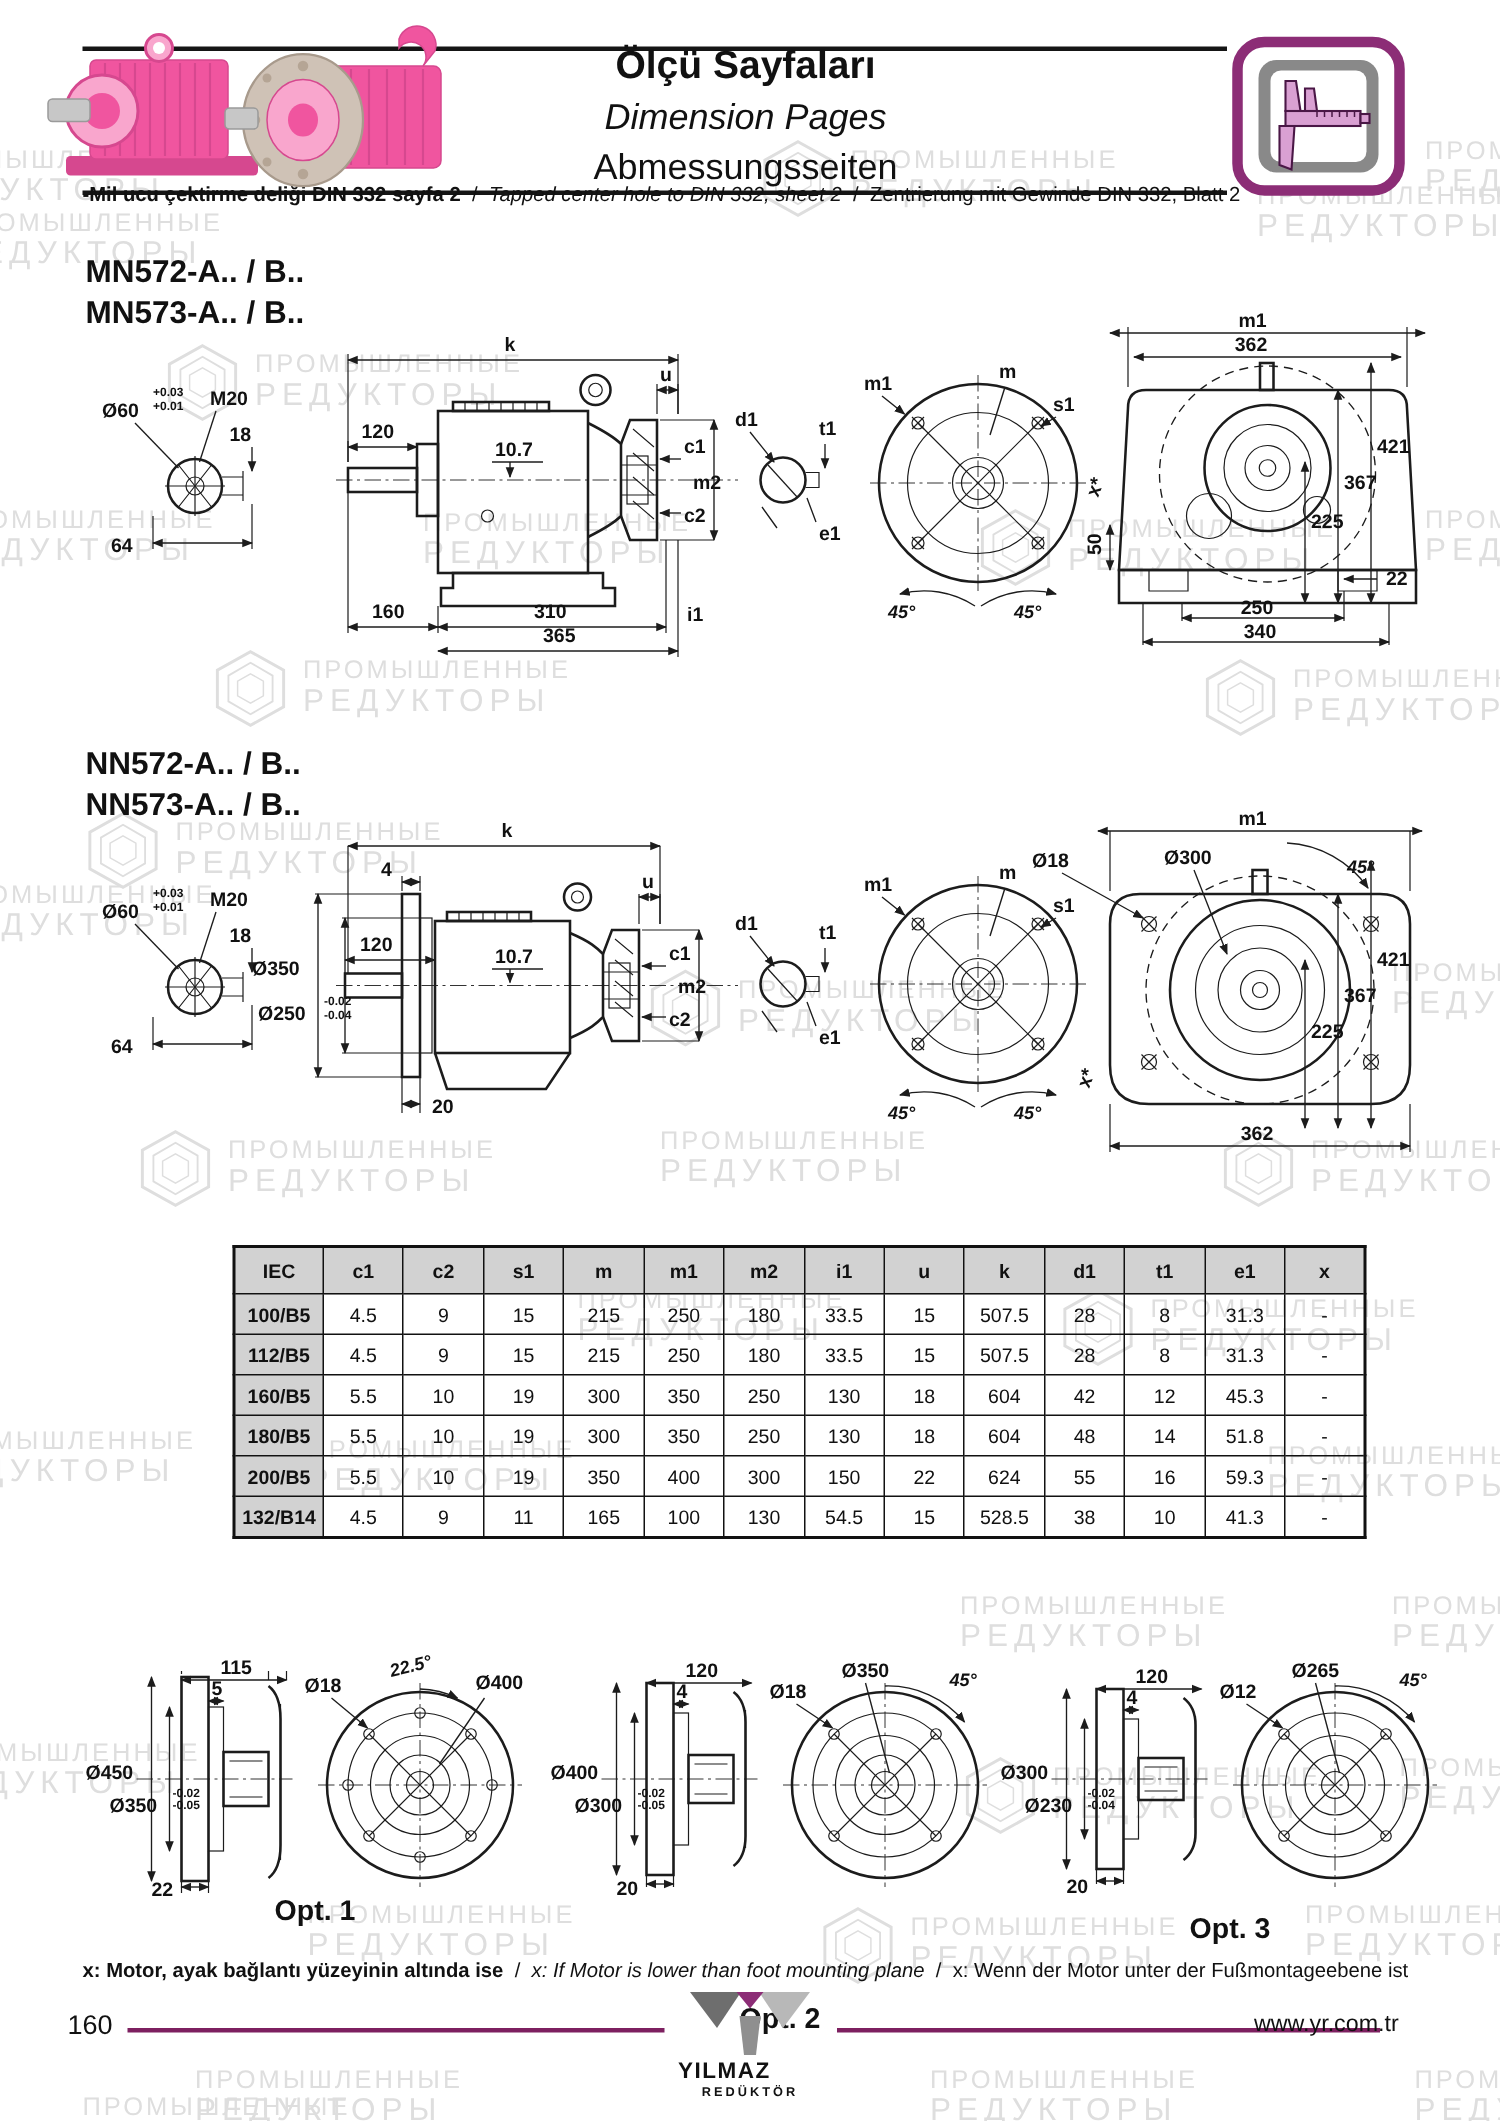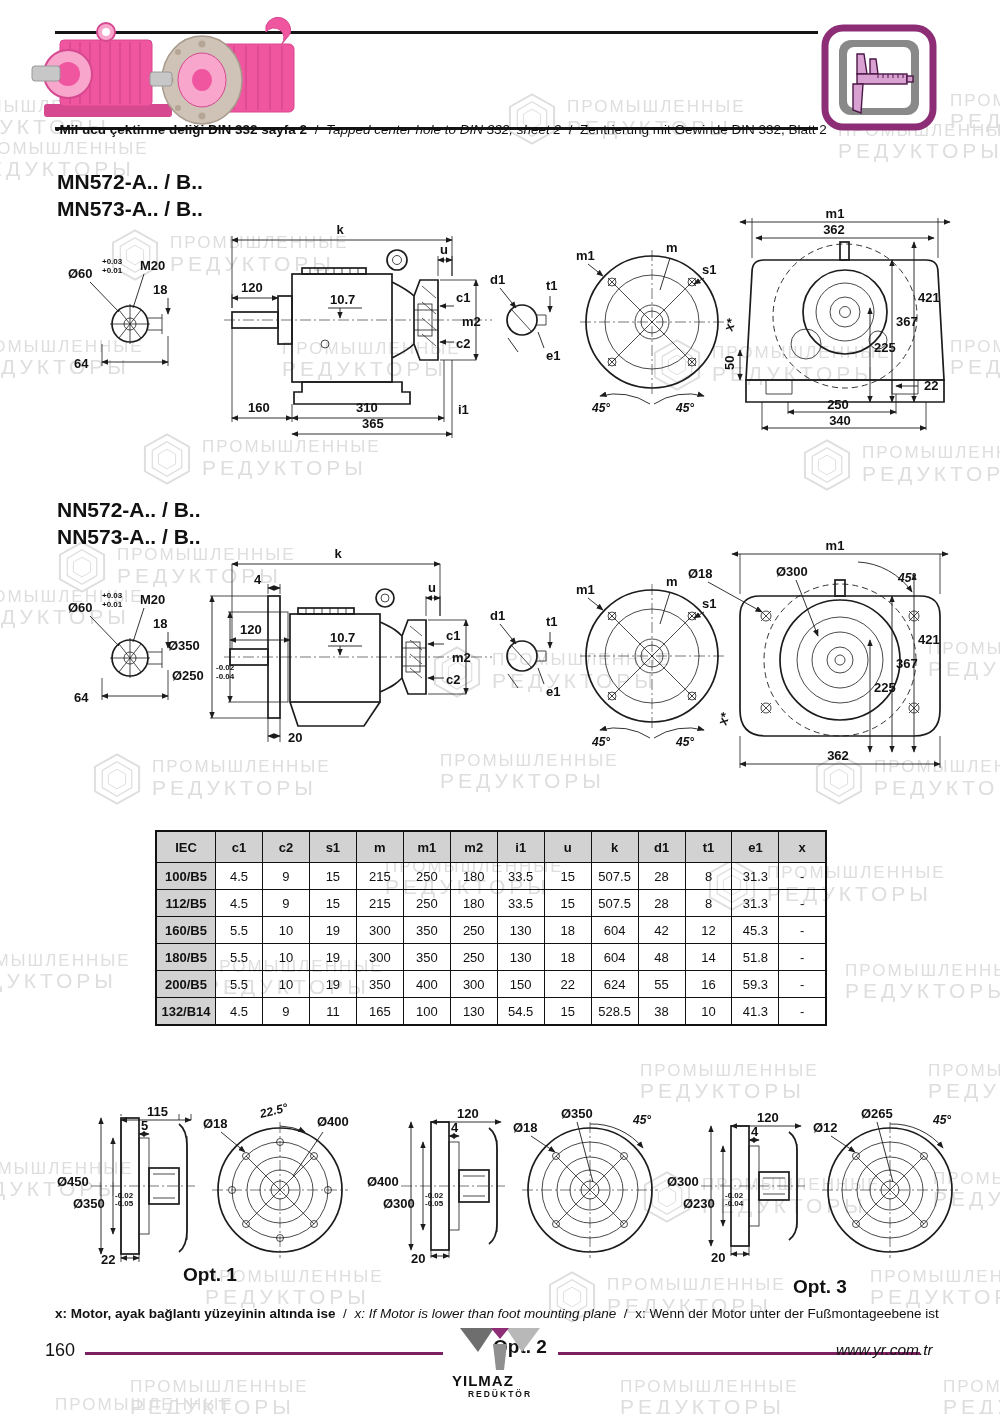--- a/index.html
+++ b/index.html
@@ -29,30 +29,30 @@
   .t{fill:none;stroke:#1c1c1c;stroke-width:0.8;}
   .d{fill:none;stroke:#1c1c1c;stroke-width:0.9;}
   .cl{fill:none;stroke:#1c1c1c;stroke-width:0.6;stroke-dasharray:11 3 2 3;}
   .dsh{fill:none;stroke:#1c1c1c;stroke-width:0.9;stroke-dasharray:6 4;}
   .ha{fill:none;stroke:#1c1c1c;stroke-width:0.7;}
   svg text{font-family:"Liberation Sans",sans-serif;fill:#111;}
   .lb{font-size:13px;font-weight:bold;}
   .lbs{font-size:8px;font-weight:bold;}
   .lbi{font-size:12px;font-weight:bold;font-style:italic;}
   
-  .dimtable{border-collapse:collapse;table-layout:fixed;width:672px;border:2.5px solid #111;}
+  .dimtable{border-collapse:collapse;table-layout:fixed;width:756px;border:2.5px solid #111;}
   .dimtable th,.dimtable td{border:1.3px solid #111;text-align:center;padding:0;font-size:13px;height:26px;background:transparent;}
   .dimtable th{background:#d2d2d2;font-weight:bold;height:30px;}
   .dimtable td.rowhead{background:#d2d2d2;font-weight:bold;}
   .dimtable th:first-child{width:58px;}
   .optheading{position:absolute;left:0;top:1068px;width:1000px;text-align:center;font-size:16.5px;}
   .optcaption{position:absolute;width:310px;text-align:center;font-size:19px;font-weight:bold;}
   .footline{position:absolute;height:2.5px;background:#7d2060;}
   .pagenum{position:absolute;left:45px;top:1340px;font-size:18px;}
-  .url{position:absolute;left:836px;top:1341px;font-size:15.5px;font-style:italic;}
+  .url{position:absolute;left:836px;top:1341px;font-size:15.5px;}
   .logotext1{position:absolute;left:452px;top:1372px;width:96px;text-align:left;font-weight:bold;font-size:15px;letter-spacing:1px;}
   .logotext2{position:absolute;left:452px;top:1389px;width:96px;text-align:center;font-weight:bold;font-size:8.5px;letter-spacing:2px;}
 </style>
 </head>
 <body>
 
 <div class="page">
 
   <div class="layer" id="wm-layer">
       <div class="wm" style="left: -55px; top: 98px; color: rgb(222, 222, 222);">
@@ -365,20 +365,25 @@
         <ellipse cx="172" cy="64" rx="10" ry="11" fill="#f0559f"></ellipse>
         <circle cx="172" cy="28" r="3.5" fill="#b5a595"></circle>
           <circle cx="172" cy="100" r="3.5" fill="#b5a595"></circle>
         <circle cx="140" cy="64" r="3.5" fill="#b5a595"></circle>
           <circle cx="148" cy="36" r="3" fill="#b5a595"></circle>
           <circle cx="148" cy="92" r="3" fill="#b5a595"></circle>
         <rect x="120" y="56" width="22" height="14" rx="3" fill="#c7c7c7" stroke="#9a9a9a"></rect>
       </g>
     </svg>
 
+    <div class="titleblock">
+      <p class="title-tr">Ölçü Sayfaları</p>
+      <p class="title-en">Dimension Pages</p>
+      <p class="title-de">Abmessungsseiten</p>
+    </div>
 
     <svg class="draw" style="left:820px;top:24px;" width="118" height="108" viewBox="0 0 118 108">
       <rect x="5" y="4" width="108" height="99" rx="18" fill="#ffffff" stroke="#8c2d76" stroke-width="7"></rect>
       <rect x="19" y="16" width="80" height="75" rx="12" fill="#898989"></rect>
       <rect x="27" y="23" width="64" height="61" rx="7" fill="#ffffff"></rect>
       <g stroke="#4a1746" stroke-width="1.4" fill="#d9a0d2">
         <polygon points="37,30 44,30 47,50 37,50"></polygon>
         <polygon points="50,35 56,35 58,50 50,50"></polygon>
         <rect x="37" y="50" width="50" height="10"></rect>
         <polygon points="33,60 43,60 41,89 33,86"></polygon>

